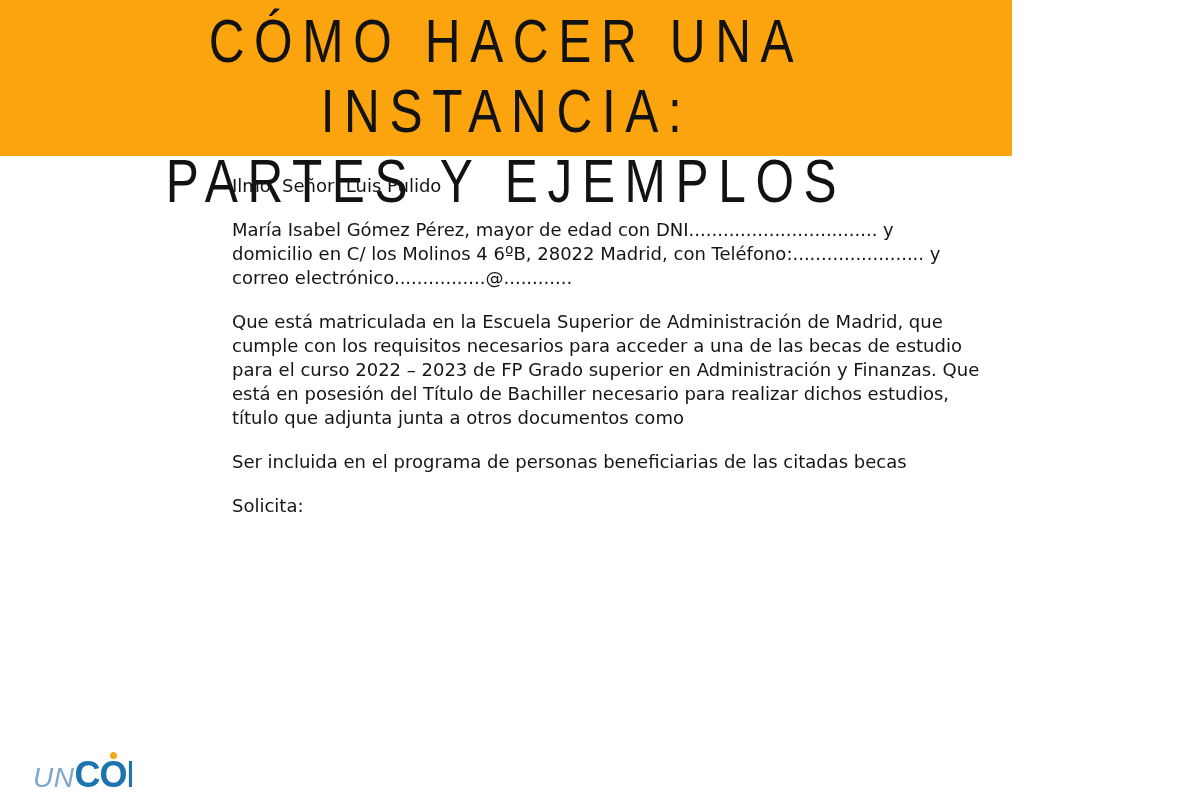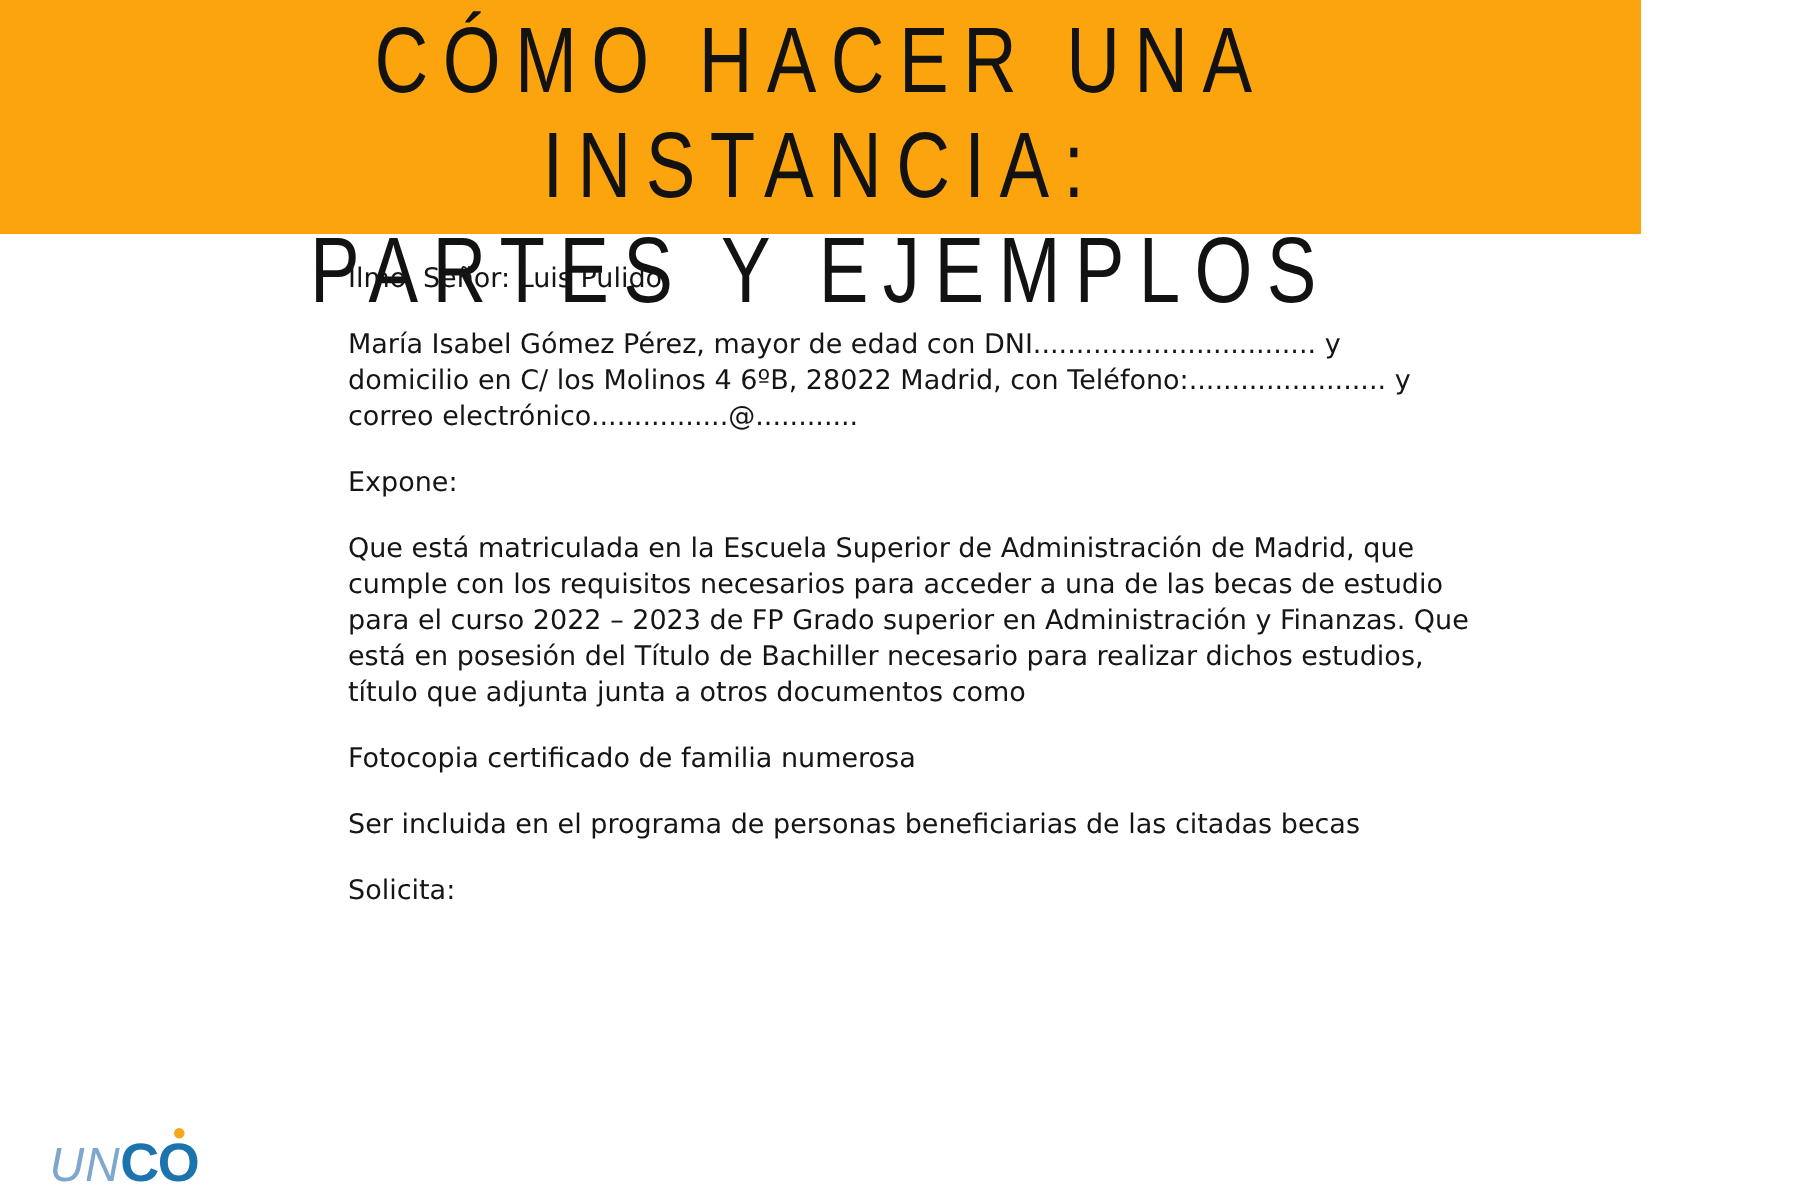--- a/index.html
+++ b/index.html
@@ -7,21 +7,21 @@
     width: 1200px; height: 800px;
     position: relative;
     background: #ffffff;
     overflow: hidden;
     font-family: "DejaVu Sans", sans-serif;
   }
 
   
   .banner {
     position: absolute; top: 0; left: 0;
-    width: 1094px; height: 156px;
+    width: 1012px; height: 156px;
     background: #FCA40E;
   }
   .banner h1 {
     margin: 0; padding-top: 6px;
     text-align: center;
     font-family: "Liberation Sans", sans-serif;
     font-weight: 400;
     font-size: 62px;
     line-height: 70px;
     letter-spacing: 12px;
@@ -45,21 +45,21 @@
   .logo {
     position: absolute; left: 33px; top: 750px;
     width: 99px; height: 46px;
     padding-top: 4px;
     overflow: hidden;
     white-space: nowrap;
     font-family: "Liberation Sans", sans-serif;
   }
   .logo-un {
     font-style: italic;
-    font-size: 32px;
+    font-size: 28px;
     font-weight: 400;
     color: #7FA7CE;
     letter-spacing: 0.5px;
   }
   .logo-main {
     font-weight: 700;
     font-size: 36px;
     color: #1C74AE;
     letter-spacing: -1px;
   }
@@ -80,24 +80,22 @@
     <span class="title-line">CÓMO HACER UNA INSTANCIA:</span>
     <span class="title-line">PARTES Y EJEMPLOS</span>
   </h1>
 </header>
 
 <main class="doc">
   <p>Ilmo. Señor: Luis Pulido</p>
   <p>María Isabel Gómez Pérez, mayor de edad con DNI................................. y
 domicilio en C/ los Molinos 4 6ºB, 28022 Madrid, con Teléfono:....................... y
 correo electrónico................@............</p>
-  <p>Expone:</p>
   <p>Que está matriculada en la Escuela Superior de Administración de Madrid, que
 cumple con los requisitos necesarios para acceder a una de las becas de estudio
 para el curso 2022 – 2023 de FP Grado superior en Administración y Finanzas. Que
 está en posesión del Título de Bachiller necesario para realizar dichos estudios,
 título que adjunta junta a otros documentos como</p>
-  <p>Fotocopia certificado de familia numerosa</p>
   <p>Ser incluida en el programa de personas beneficiarias de las citadas becas</p>
   <p>Solicita:</p>
 </main>
 
 <div class="logo"><span class="logo-un">UN</span><span class="logo-main"><span>C</span><span class="logo-o"><span class="logo-dot"></span><span>O</span></span><span>MO</span></span></div>
 
 </body></html>

